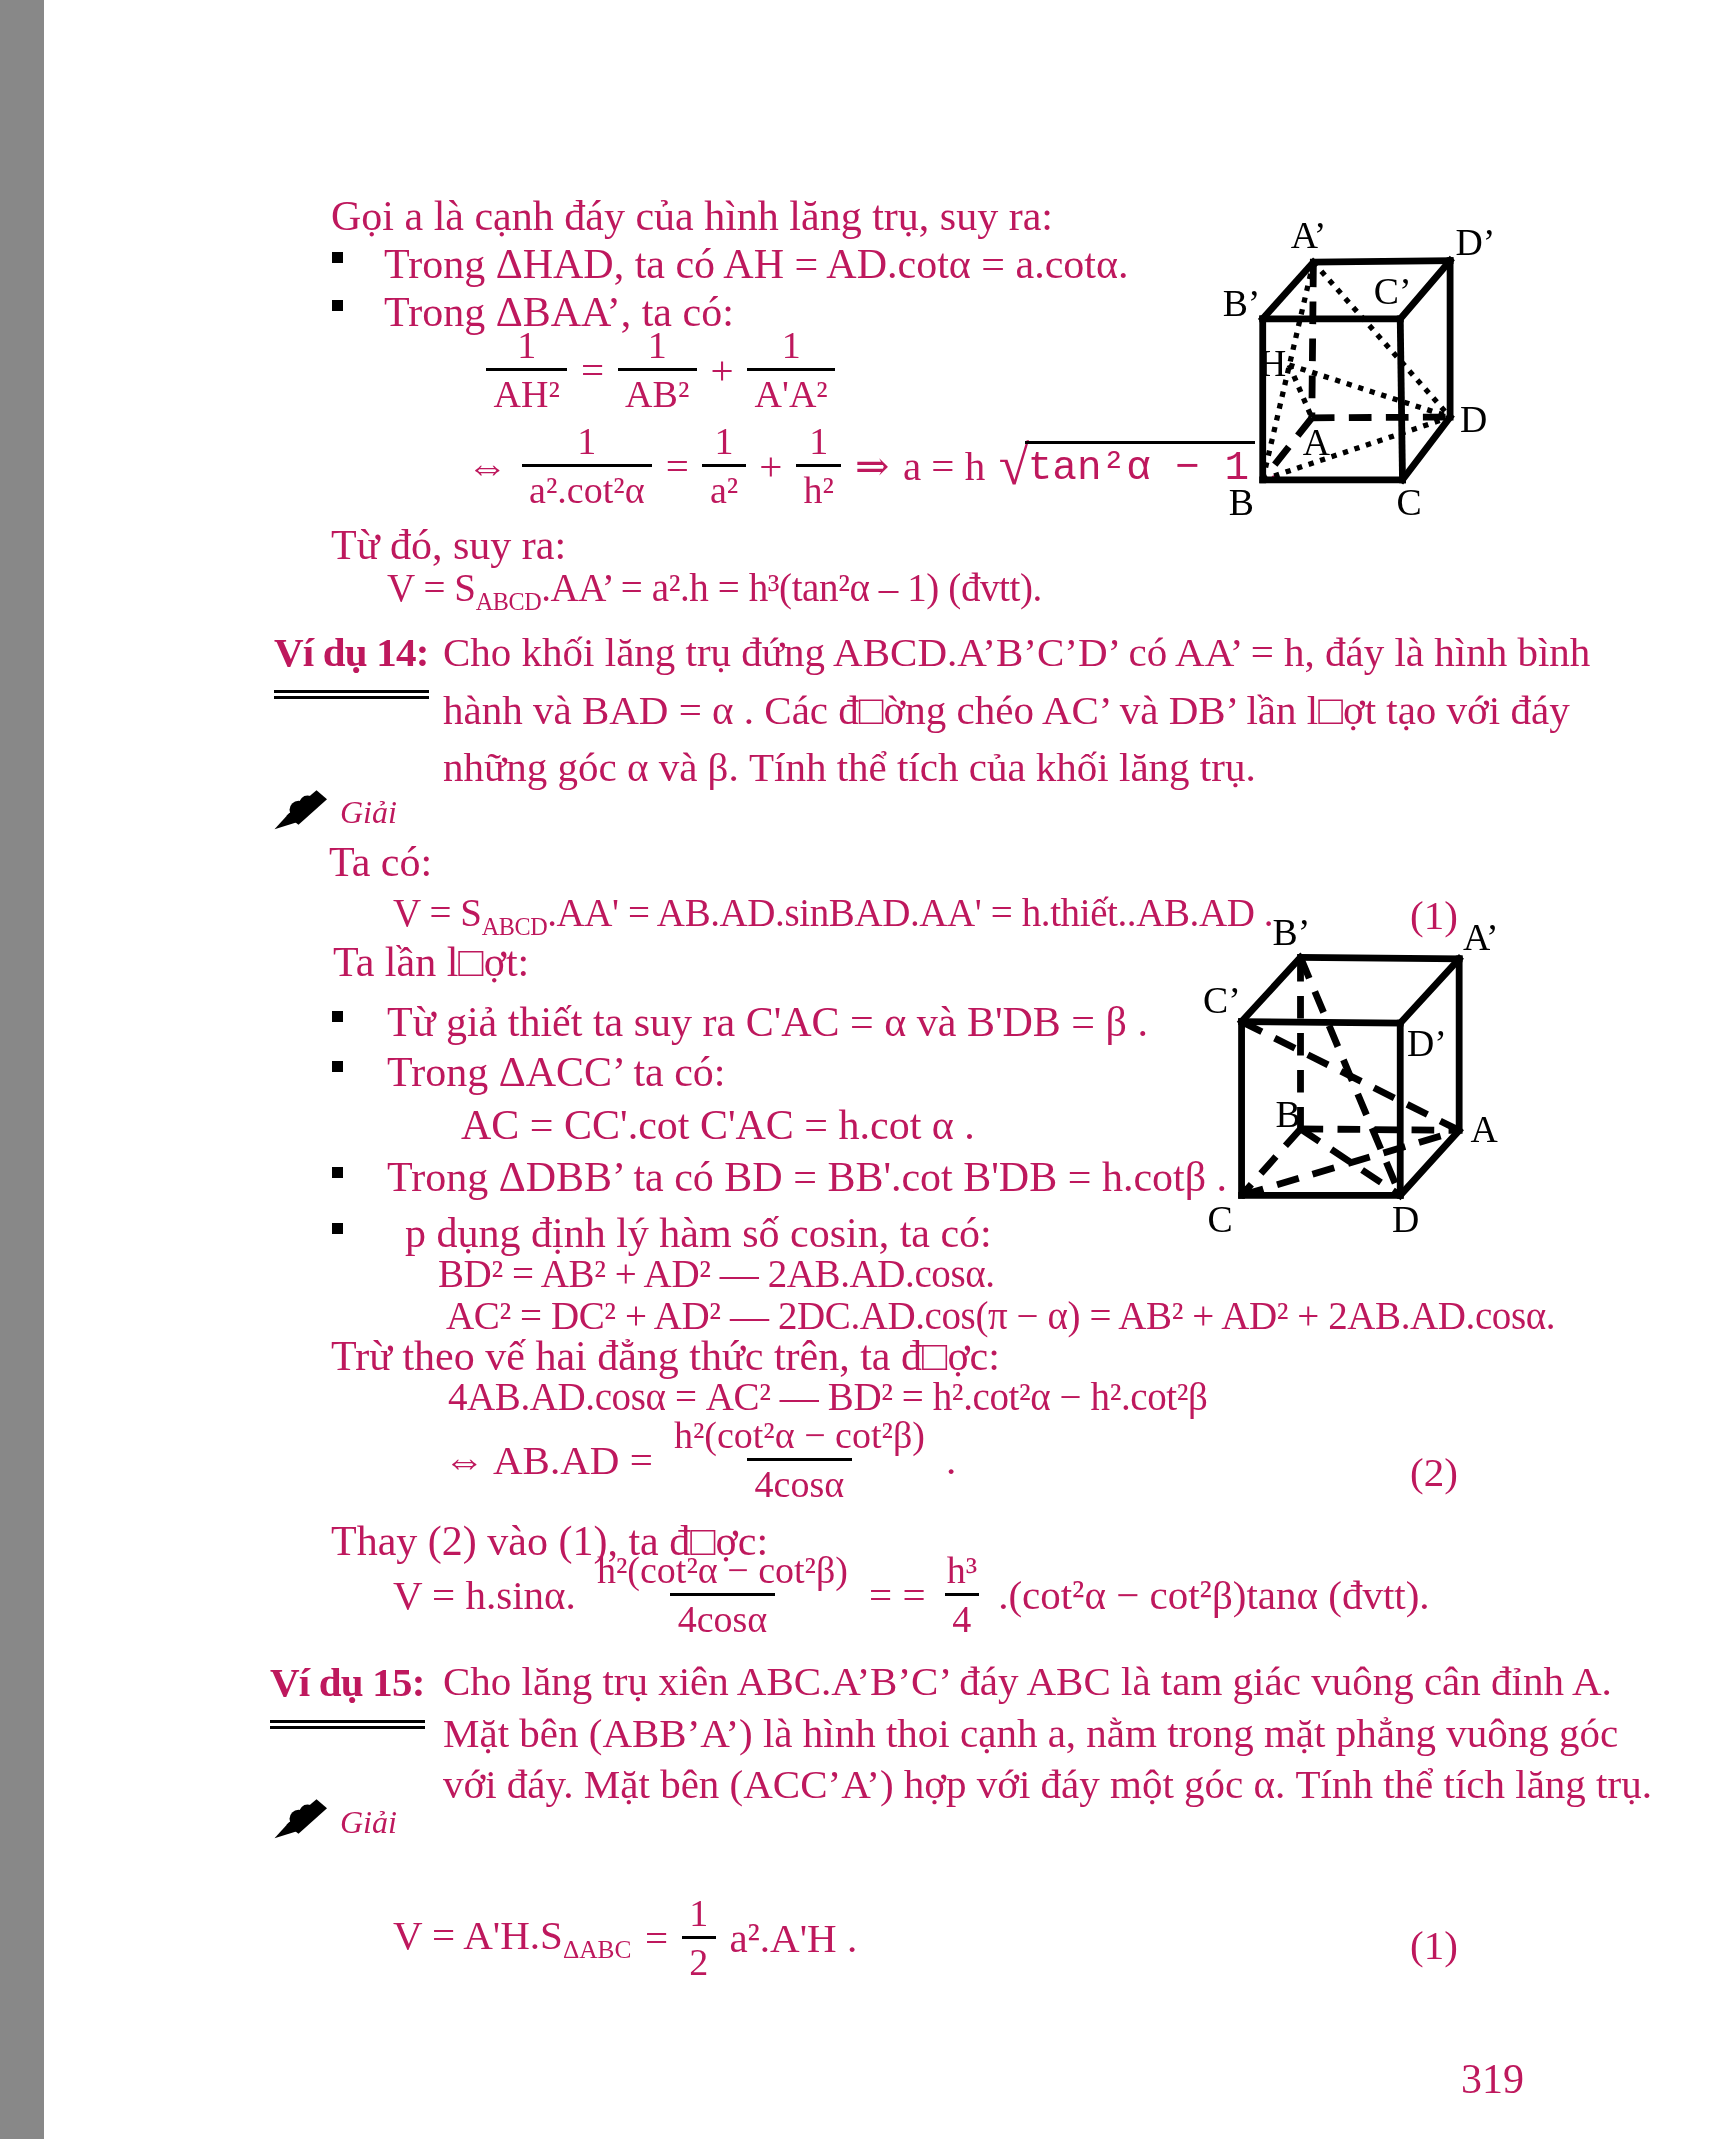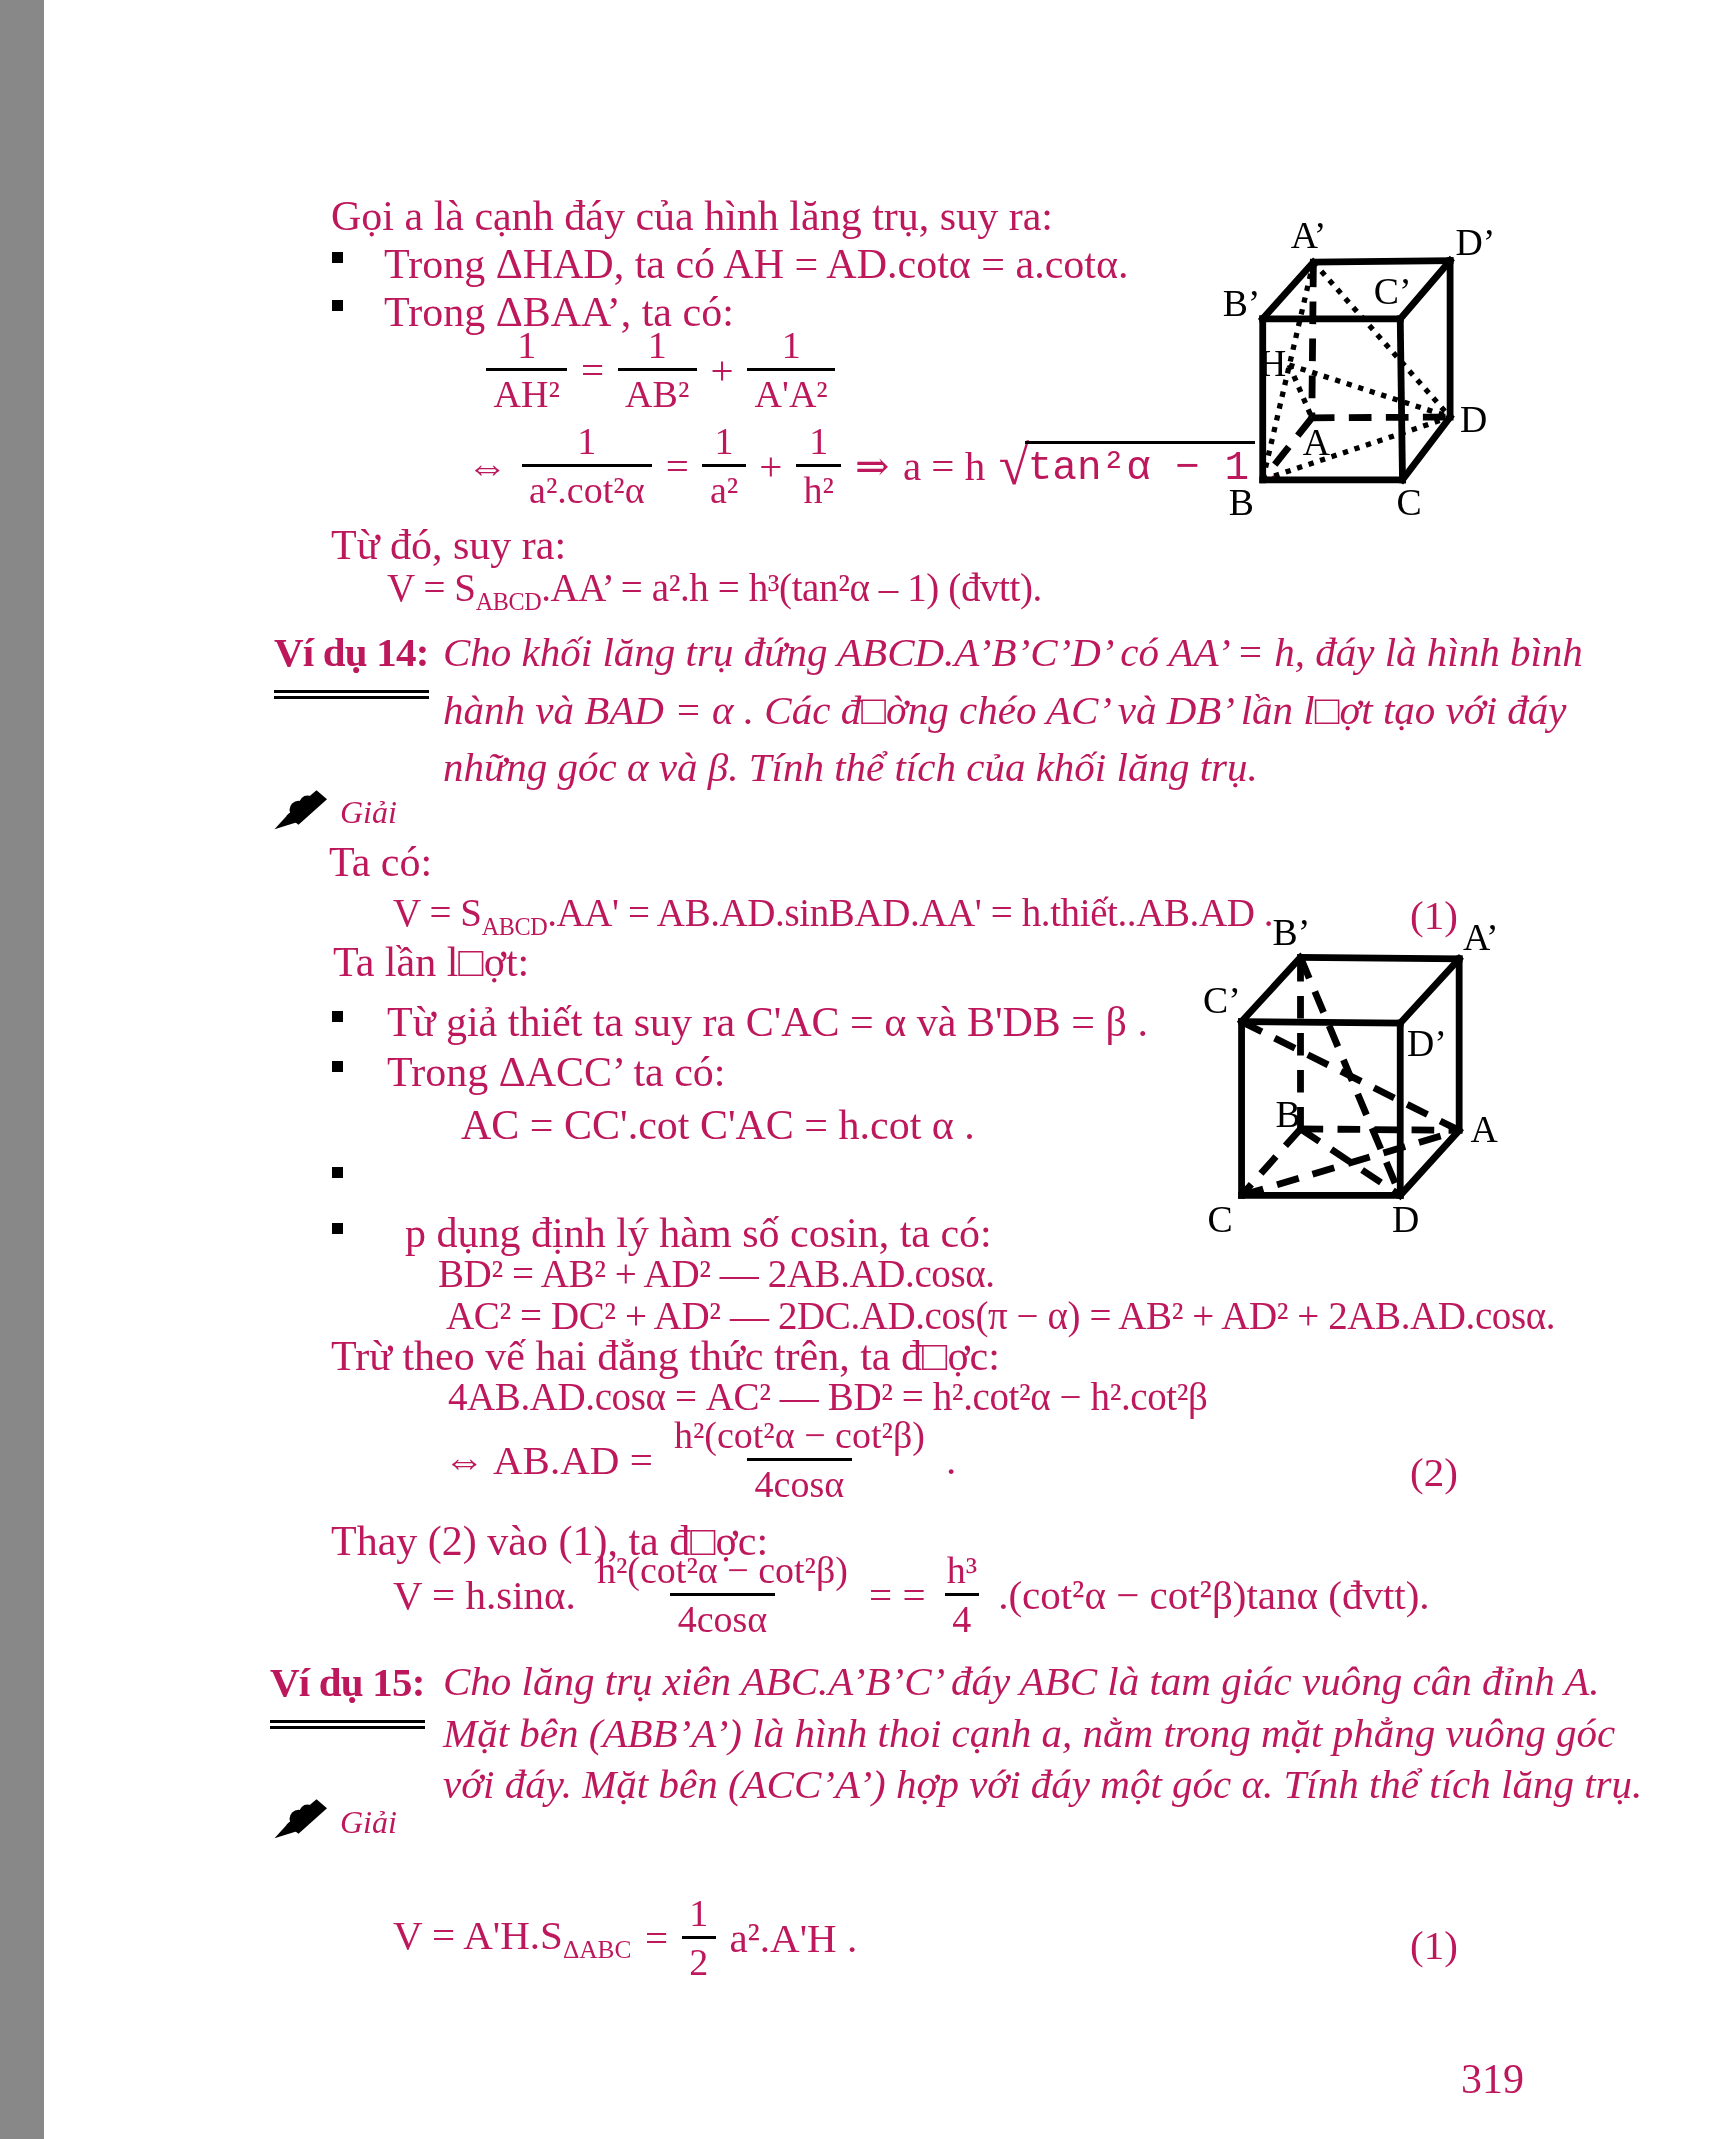--- a/index.html
+++ b/index.html
@@ -1,20 +1,20 @@
 <!DOCTYPE html>
 <html style="font-size:12px"><head>
 <meta charset="utf-8">
 <style>
   html,body{margin:0;padding:0;background:#888;}
   .page{position:relative;width:1730px;height:2140px;background:#ffffff;color:#be185d;
         font-family:"Liberation Serif","DejaVu Serif",serif;overflow:hidden;margin-left:44px;}
   .txt{position:absolute;font-size:42px;line-height:1.15;white-space:nowrap;}
   .eqline{font-size:39px;letter-spacing:-0.4px;}
-  .stmt{font-style:italic;font-size:41px;}
+  .stmt{font-size:41px;}
   .giai{font-style:italic;font-size:32px;}
   .vd{font-weight:700;font-size:41px;letter-spacing:-0.8px;border-bottom:9.8px double #000;padding-bottom:15px;}
   .eqrow{position:absolute;display:flex;align-items:center;gap:13.6px;font-size:41px;white-space:nowrap;}
   .frac{display:inline-flex;flex-direction:column;align-items:center;font-size:38px;line-height:1.08;}
   .frac .num{padding:0 7.5px 2.3px;}
   .frac .den{border-top:3.8px solid #000;padding:2.3px 7.5px 0;}
   sub{font-size:0.62em;}
   .sqrt{display:inline-flex;align-items:flex-start;}
   .sqrt .rad{font-size:1.35em;line-height:0.9;}
   .sqrt .radicand{border-top:3.8px solid #000;margin-left:-4.5px;padding:1.5px 6px 0 3px;font-family:Liberation Mono, monospace;}
@@ -144,20 +144,21 @@
 
   <span class="bullet" style="left:288px;top:1011px"></span>
   <div class="txt" style="left:343px;top:998px">Từ giả thiết ta suy ra C'AC = α và B'DB = β .</div>
 
   <span class="bullet" style="left:288px;top:1061px"></span>
   <div class="txt" style="left:343px;top:1048px">Trong ΔACC’ ta có:</div>
 
   <div class="txt" style="left:417px;top:1101px">AC = CC'.cot C'AC = h.cot α .</div>
 
   <span class="bullet" style="left:288px;top:1167px"></span>
+  <div class="txt" style="left:343px;top:1153px">Trong ΔDBB’ ta có BD = BB'.cot B'DB = h.cotβ .</div>
 
   <span class="bullet" style="left:288px;top:1223px"></span>
   <div class="txt" style="left:361px;top:1209px">p dụng định lý hàm số cosin, ta có:</div>
 
   <div class="txt eqline" style="left:394px;top:1252px">BD² = AB² + AD² — 2AB.AD.cosα.</div>
   <div class="txt eqline" style="left:402px;top:1294px">AC² = DC² + AD² — 2DC.AD.cos(π − α) = AB² + AD² + 2AB.AD.cosα.</div>
   <div class="txt" style="left:287px;top:1332px">Trừ theo vế hai đẳng thức trên, ta đ□ợc:</div>
   <div class="txt eqline" style="left:404px;top:1375px">4AB.AD.cosα = AC² — BD² = h².cot²α − h².cot²β</div>
 
   <div class="eqrow" style="left:400px;top:1415px">

